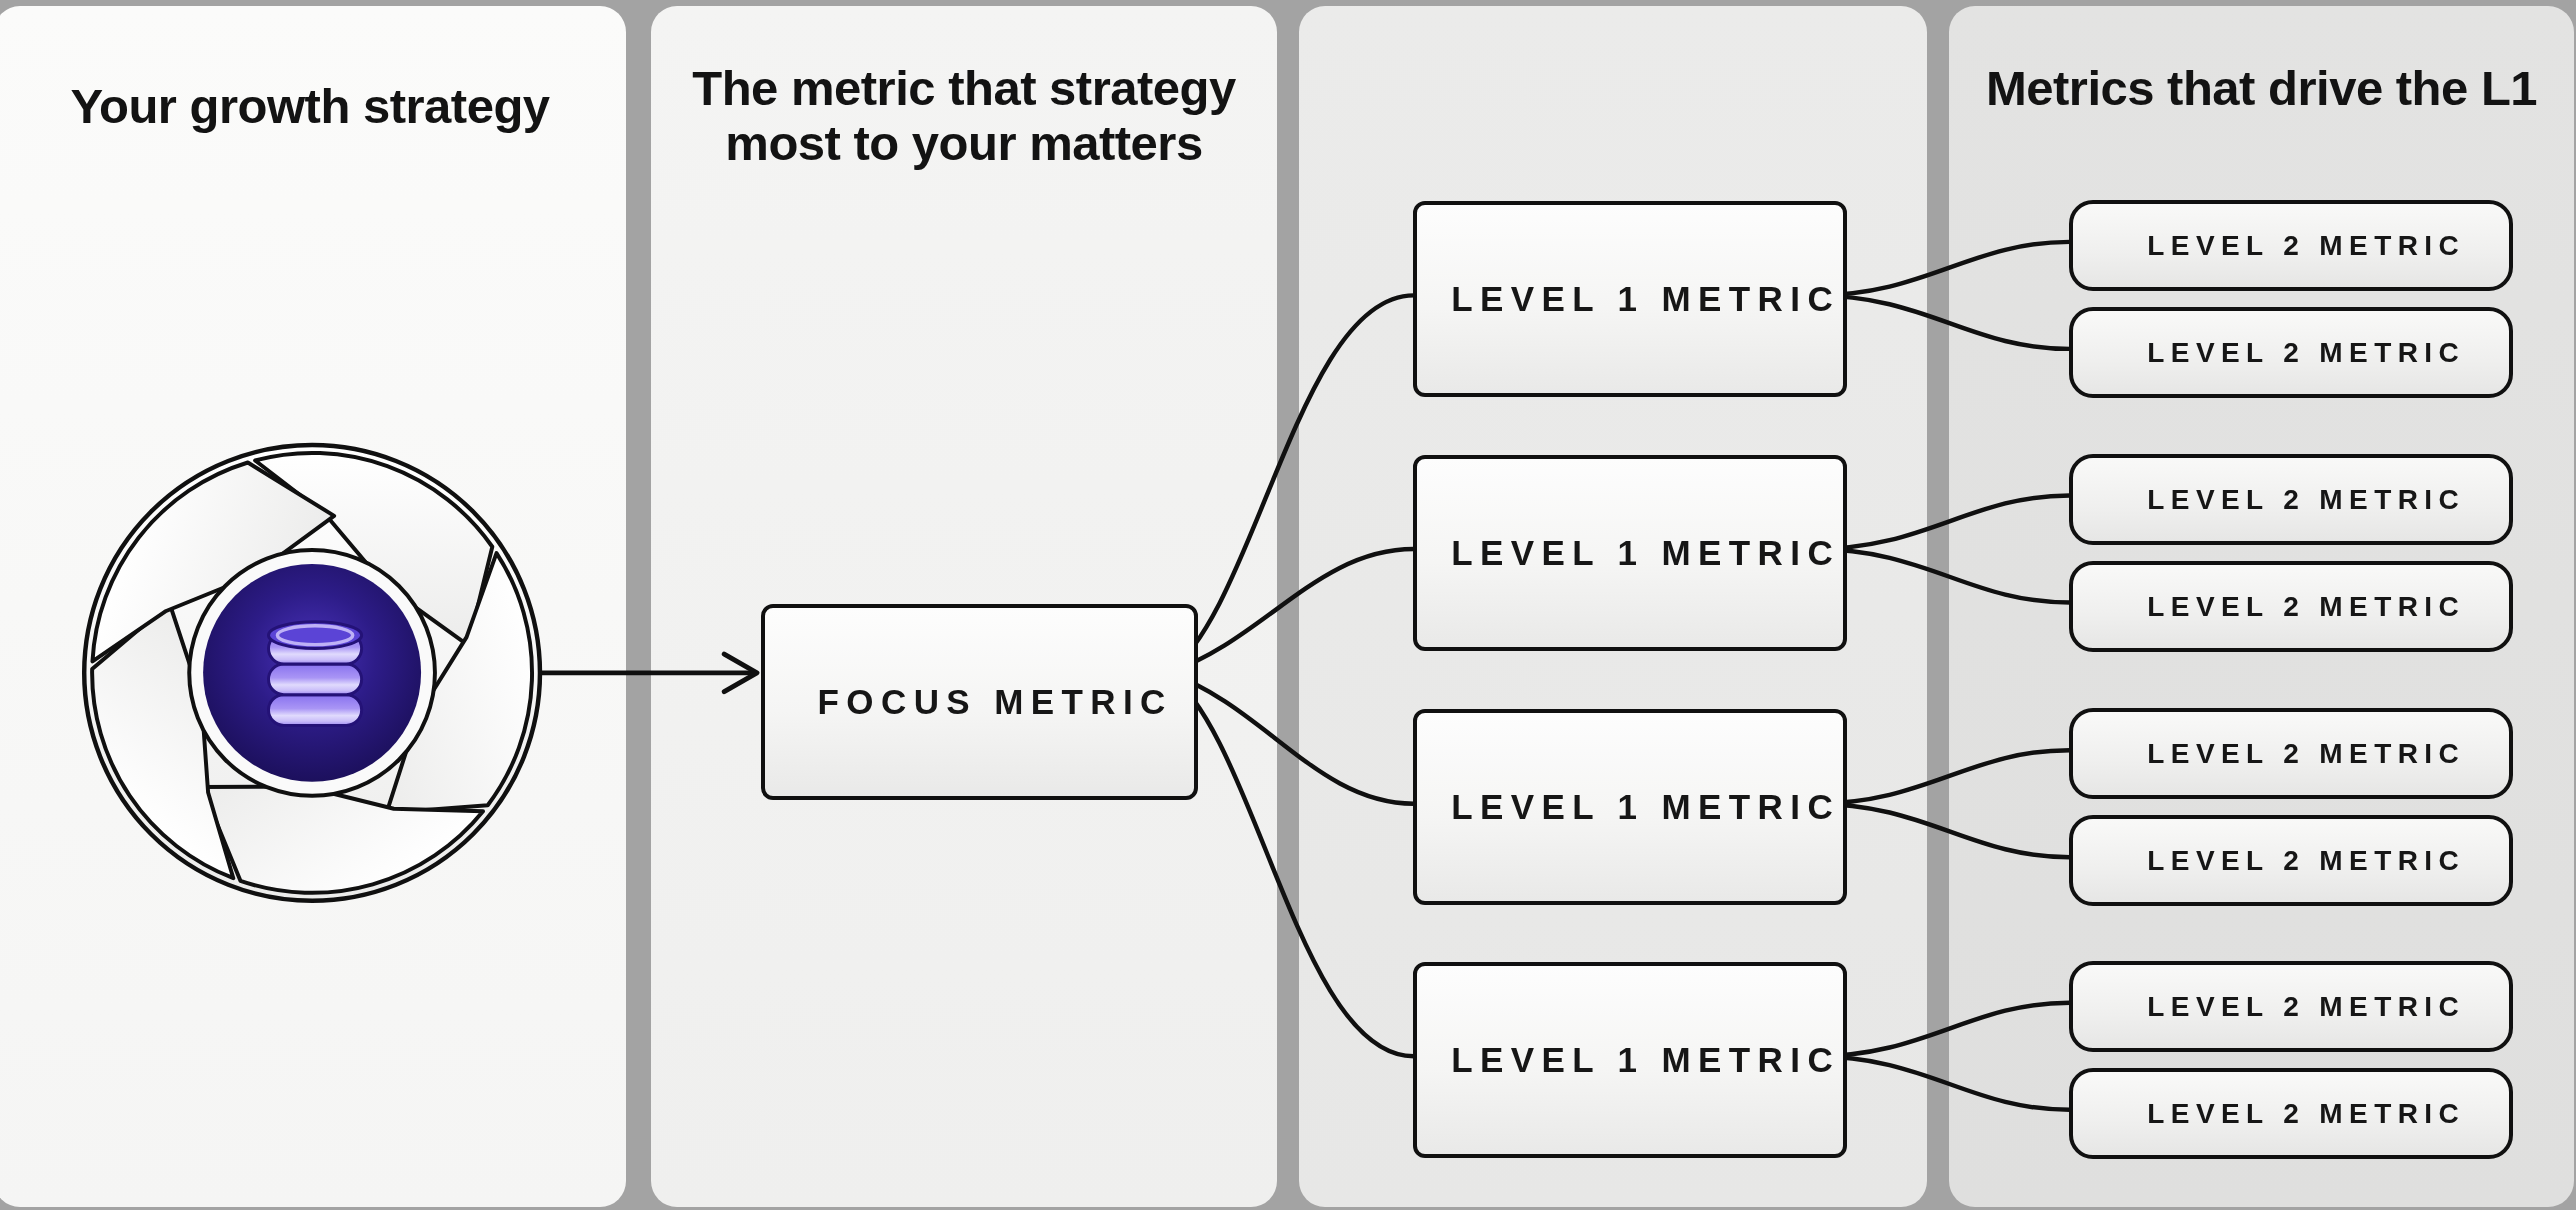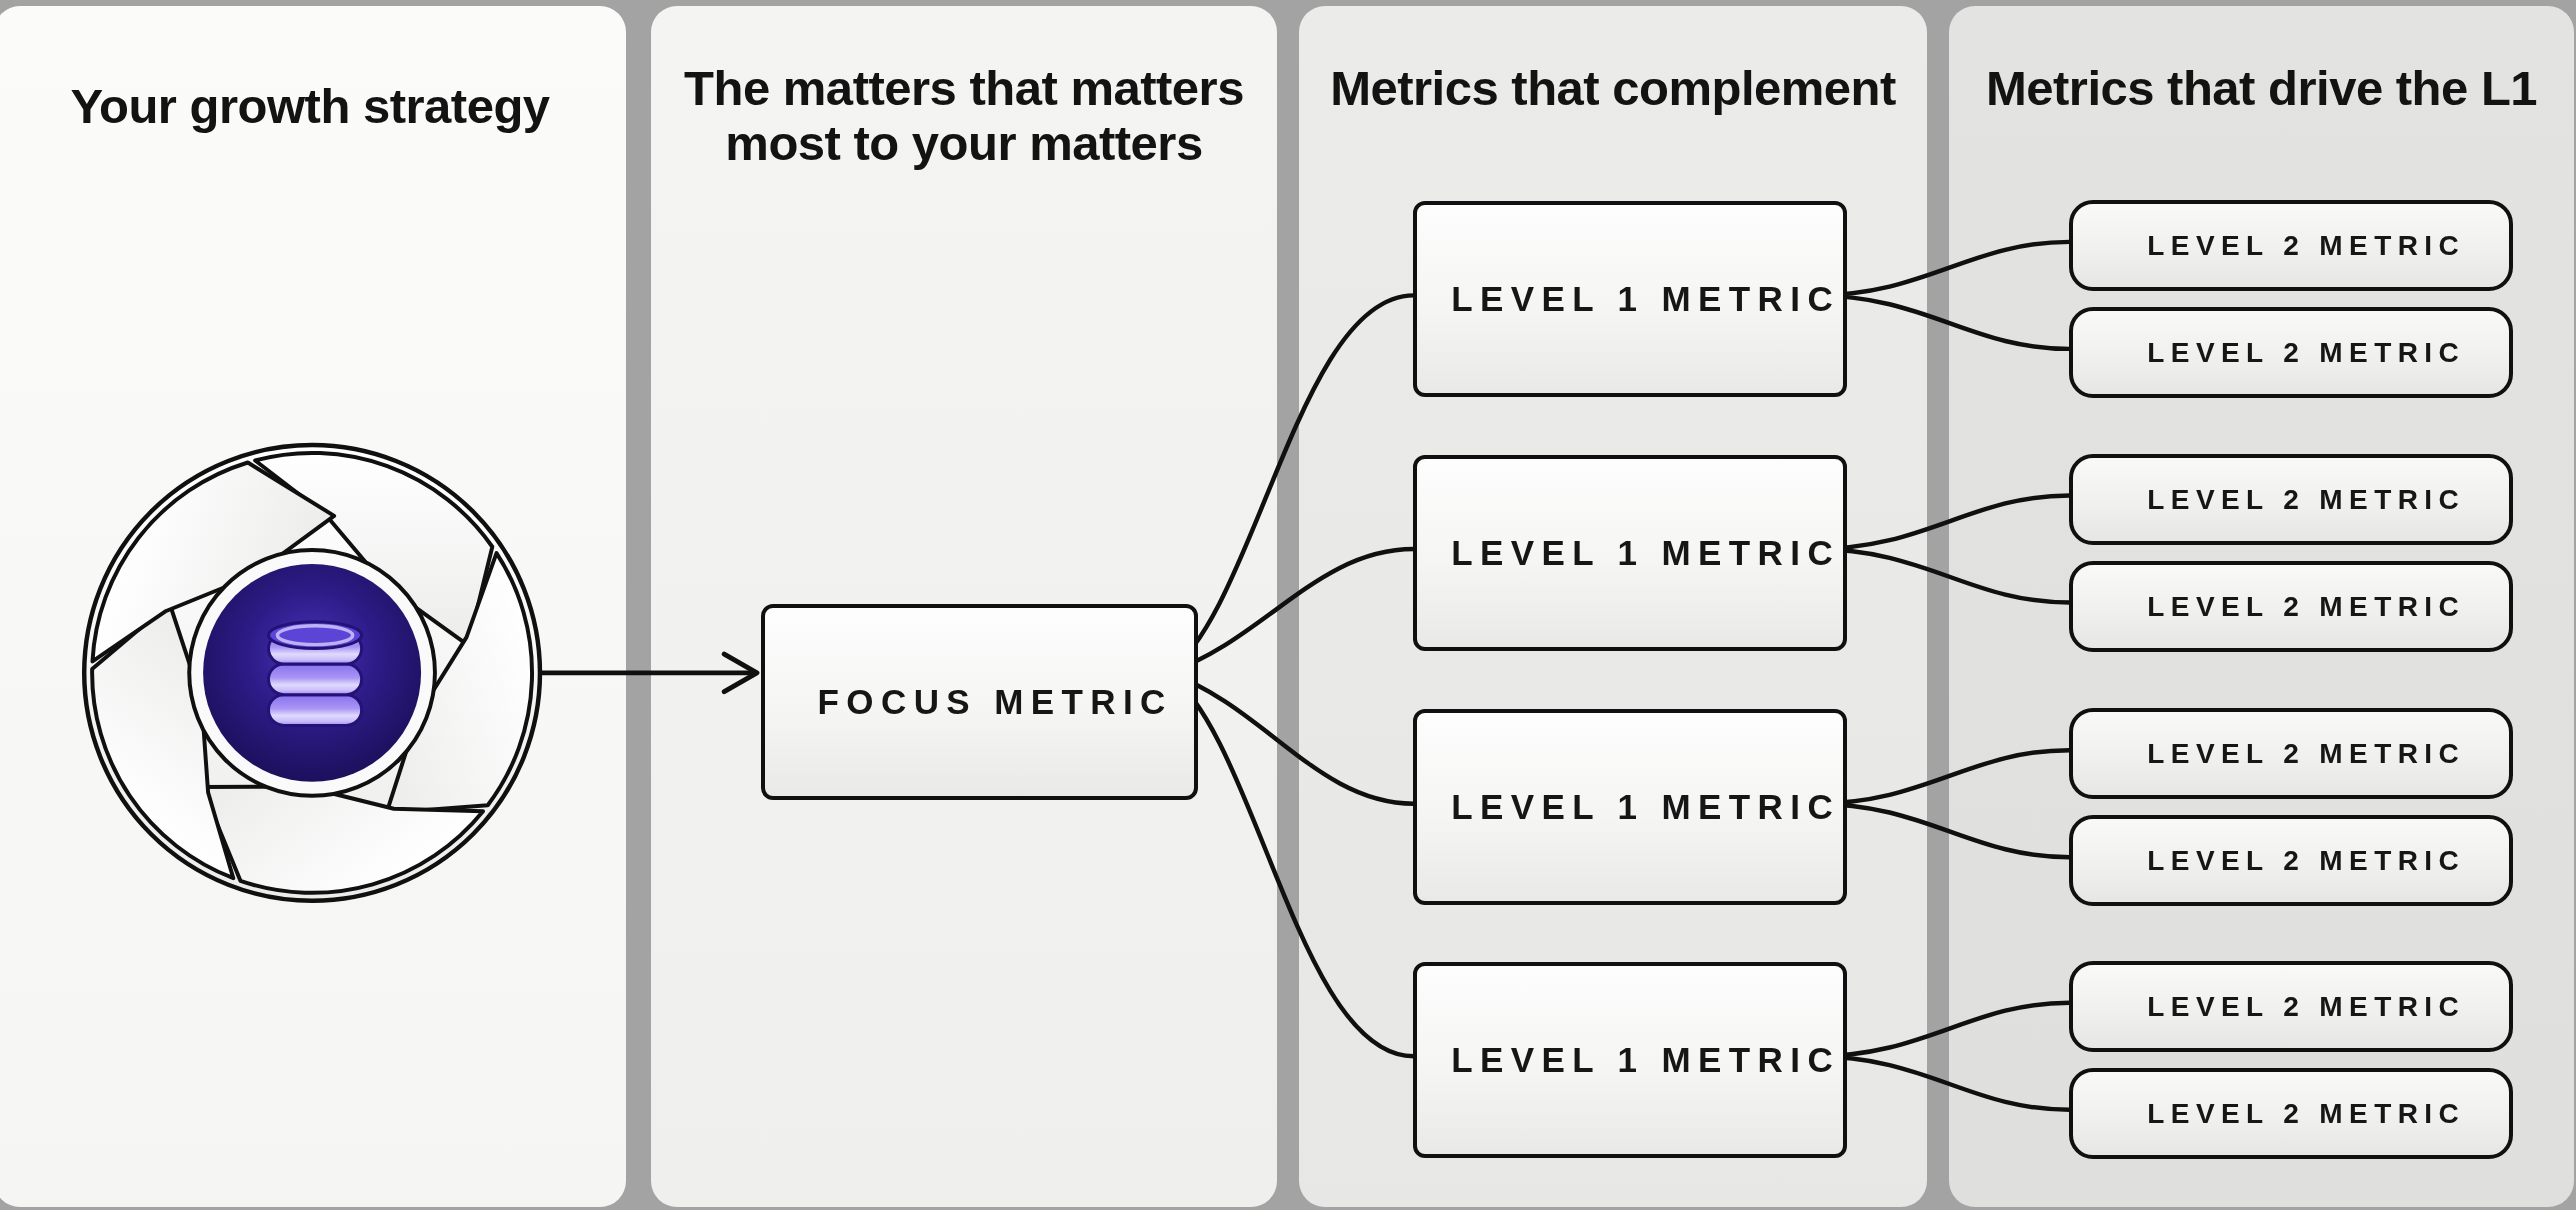--- a/index.html
+++ b/index.html
@@ -32,27 +32,26 @@
 
 <div id="canvas">
 
   <div class="panel panel-l1" style="left:-6px;width:632px;">
     <div class="panel-title" style="top:73px;">
       <span>Your growth strategy</span>
     </div>
   </div>
   <div class="panel panel-l2" style="left:651px;width:626px;">
     <div class="panel-title" style="top:55px;">
-      <span>The matters that matters</span>
+      <span>The metric that strategy</span>
       <span>most to your matters</span>
     </div>
   </div>
   <div class="panel panel-l3" style="left:1299px;width:628px;">
     <div class="panel-title" style="top:55px;">
-      <span>Metrics that complement</span>
     </div>
   </div>
   <div class="panel panel-l4" style="left:1949px;width:625px;">
     <div class="panel-title" style="top:55px;">
       <span>Metrics that drive the L1</span>
     </div>
   </div>
 
   <svg id="overlay" width="2576" height="1211" viewBox="0 0 2600 1222">
     <defs>

